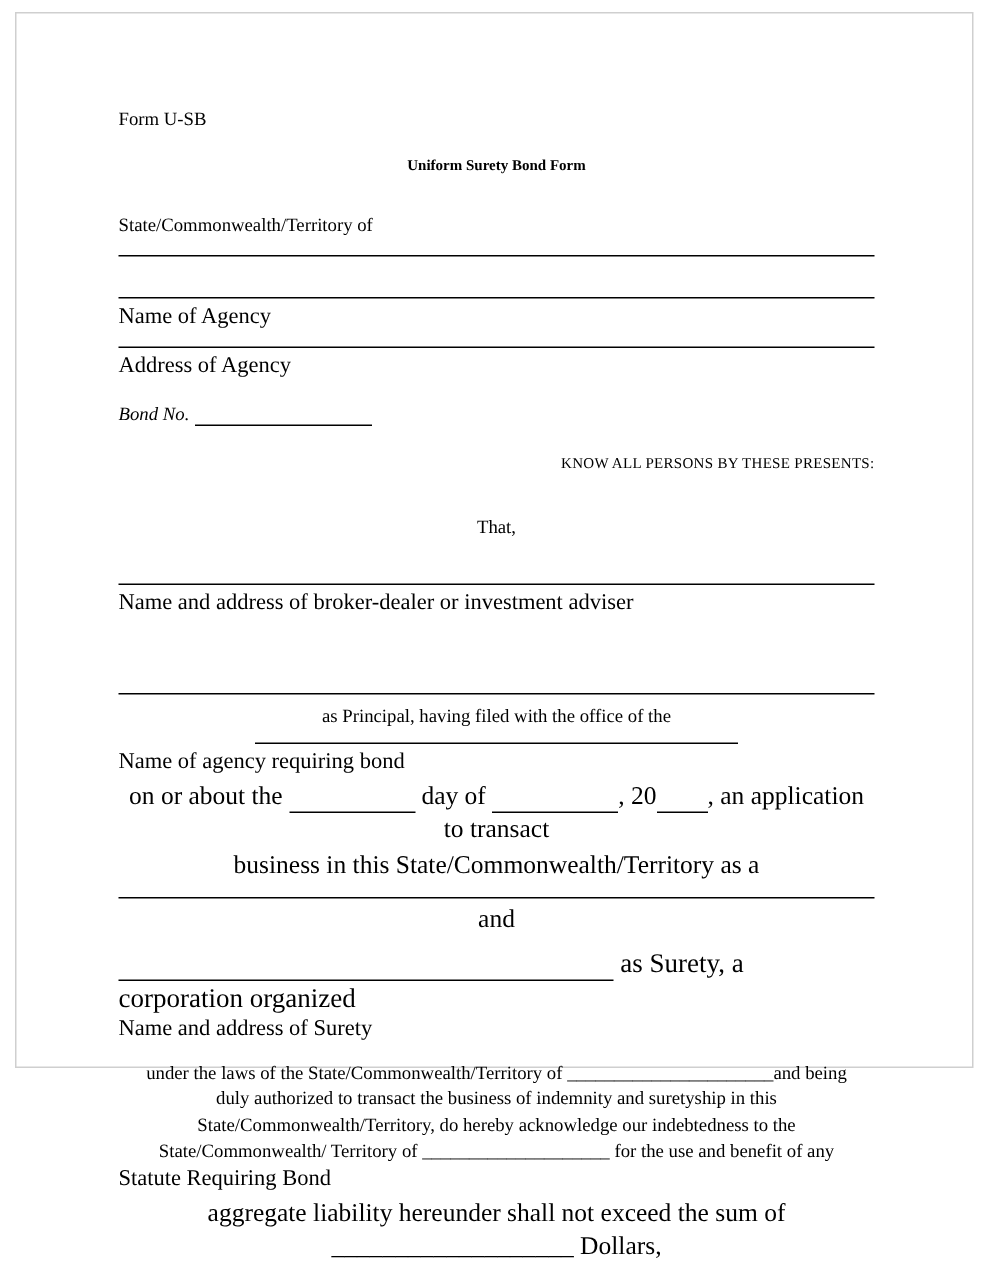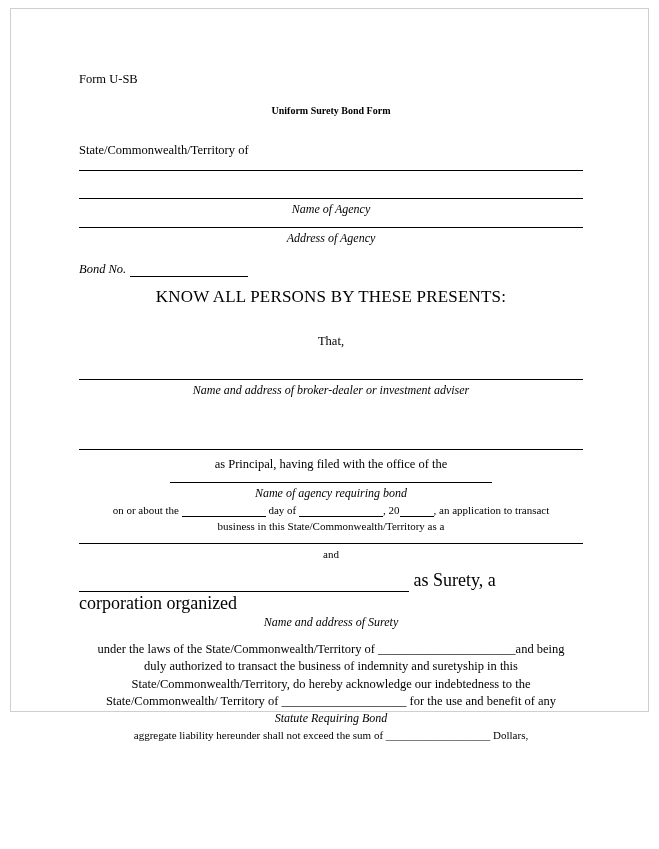--- a/index.html
+++ b/index.html
@@ -52,62 +52,61 @@
     height: 0;
     margin-top: 10px;
     margin-bottom: 3px;
   }
   .rule.short {
     width: 64%;
     margin-left: auto;
     margin-right: auto;
   }
   .caption {
-    text-align: center;
-    font-style: italic;
-    font-size: 12px;
+    text-align: left;
+    font-size: 15px;
     margin-bottom: 10px;
   }
   .caption.tight { margin-bottom: 2px; }
   .bond-no {
     font-style: italic;
     font-size: 12.5px;
     margin-top: 14px;
-    margin-bottom: 9px;
+    margin-bottom: 20px;
   }
   .bond-no .blank-line {
     display: inline-block;
     border-bottom: 1px solid #000;
     width: 118px;
     vertical-align: bottom;
     margin-left: 4px;
     height: 12px;
   }
   .heading-center {
-    text-align: center;
-    font-size: 17px;
+    text-align: right;
+    font-size: 10px;
     margin-top: 8px;
     margin-bottom: 26px;
     letter-spacing: .2px;
   }
   .that-line {
     text-align: center;
     font-size: 12.5px;
     margin-bottom: 6px;
   }
   .spacer-sm { height: 14px; }
   .spacer-md { height: 30px; }
   .center-text {
     text-align: center;
     font-size: 12.5px;
   }
   .center-text.pad { margin: 6px 0 4px 0; }
   .para {
     text-align: center;
-    font-size: 11px;
+    font-size: 17px;
     margin: 2px 0;
   }
   .inline-blank {
     display: inline-block;
     border-bottom: 1px solid #000;
     height: 12px;
     vertical-align: bottom;
   }
   .b-84 { width: 84px; }
   .b-34 { width: 34px; }

